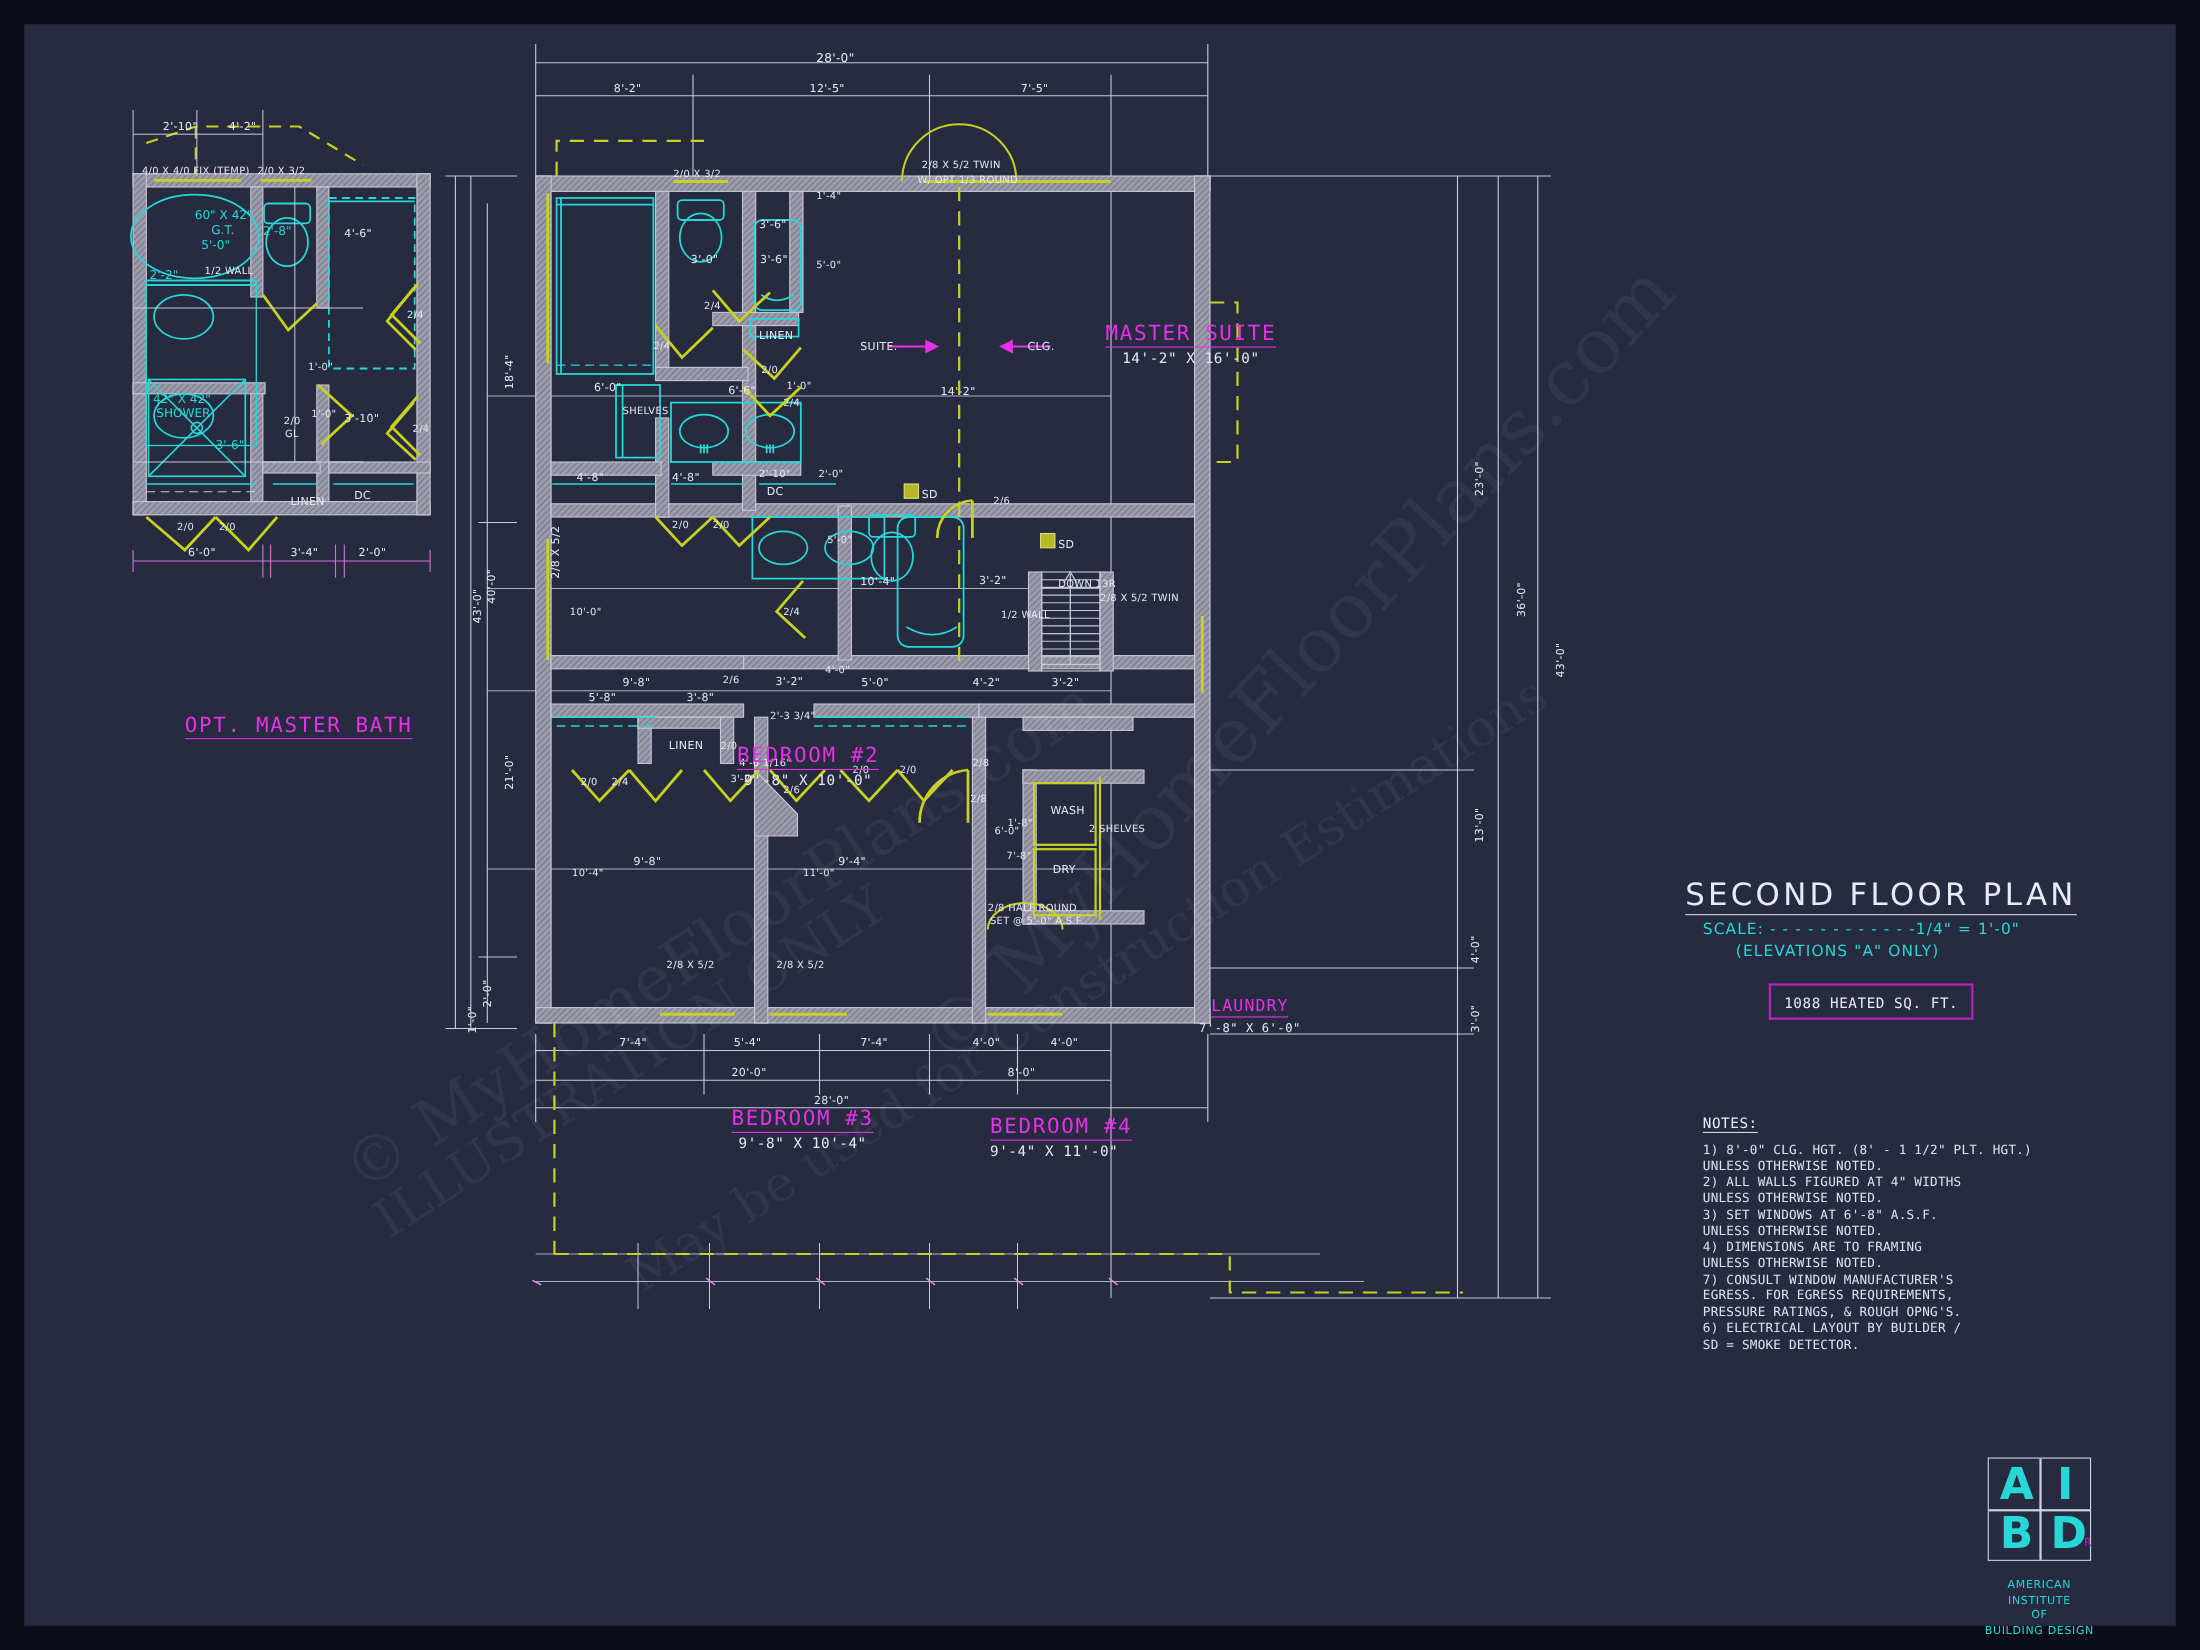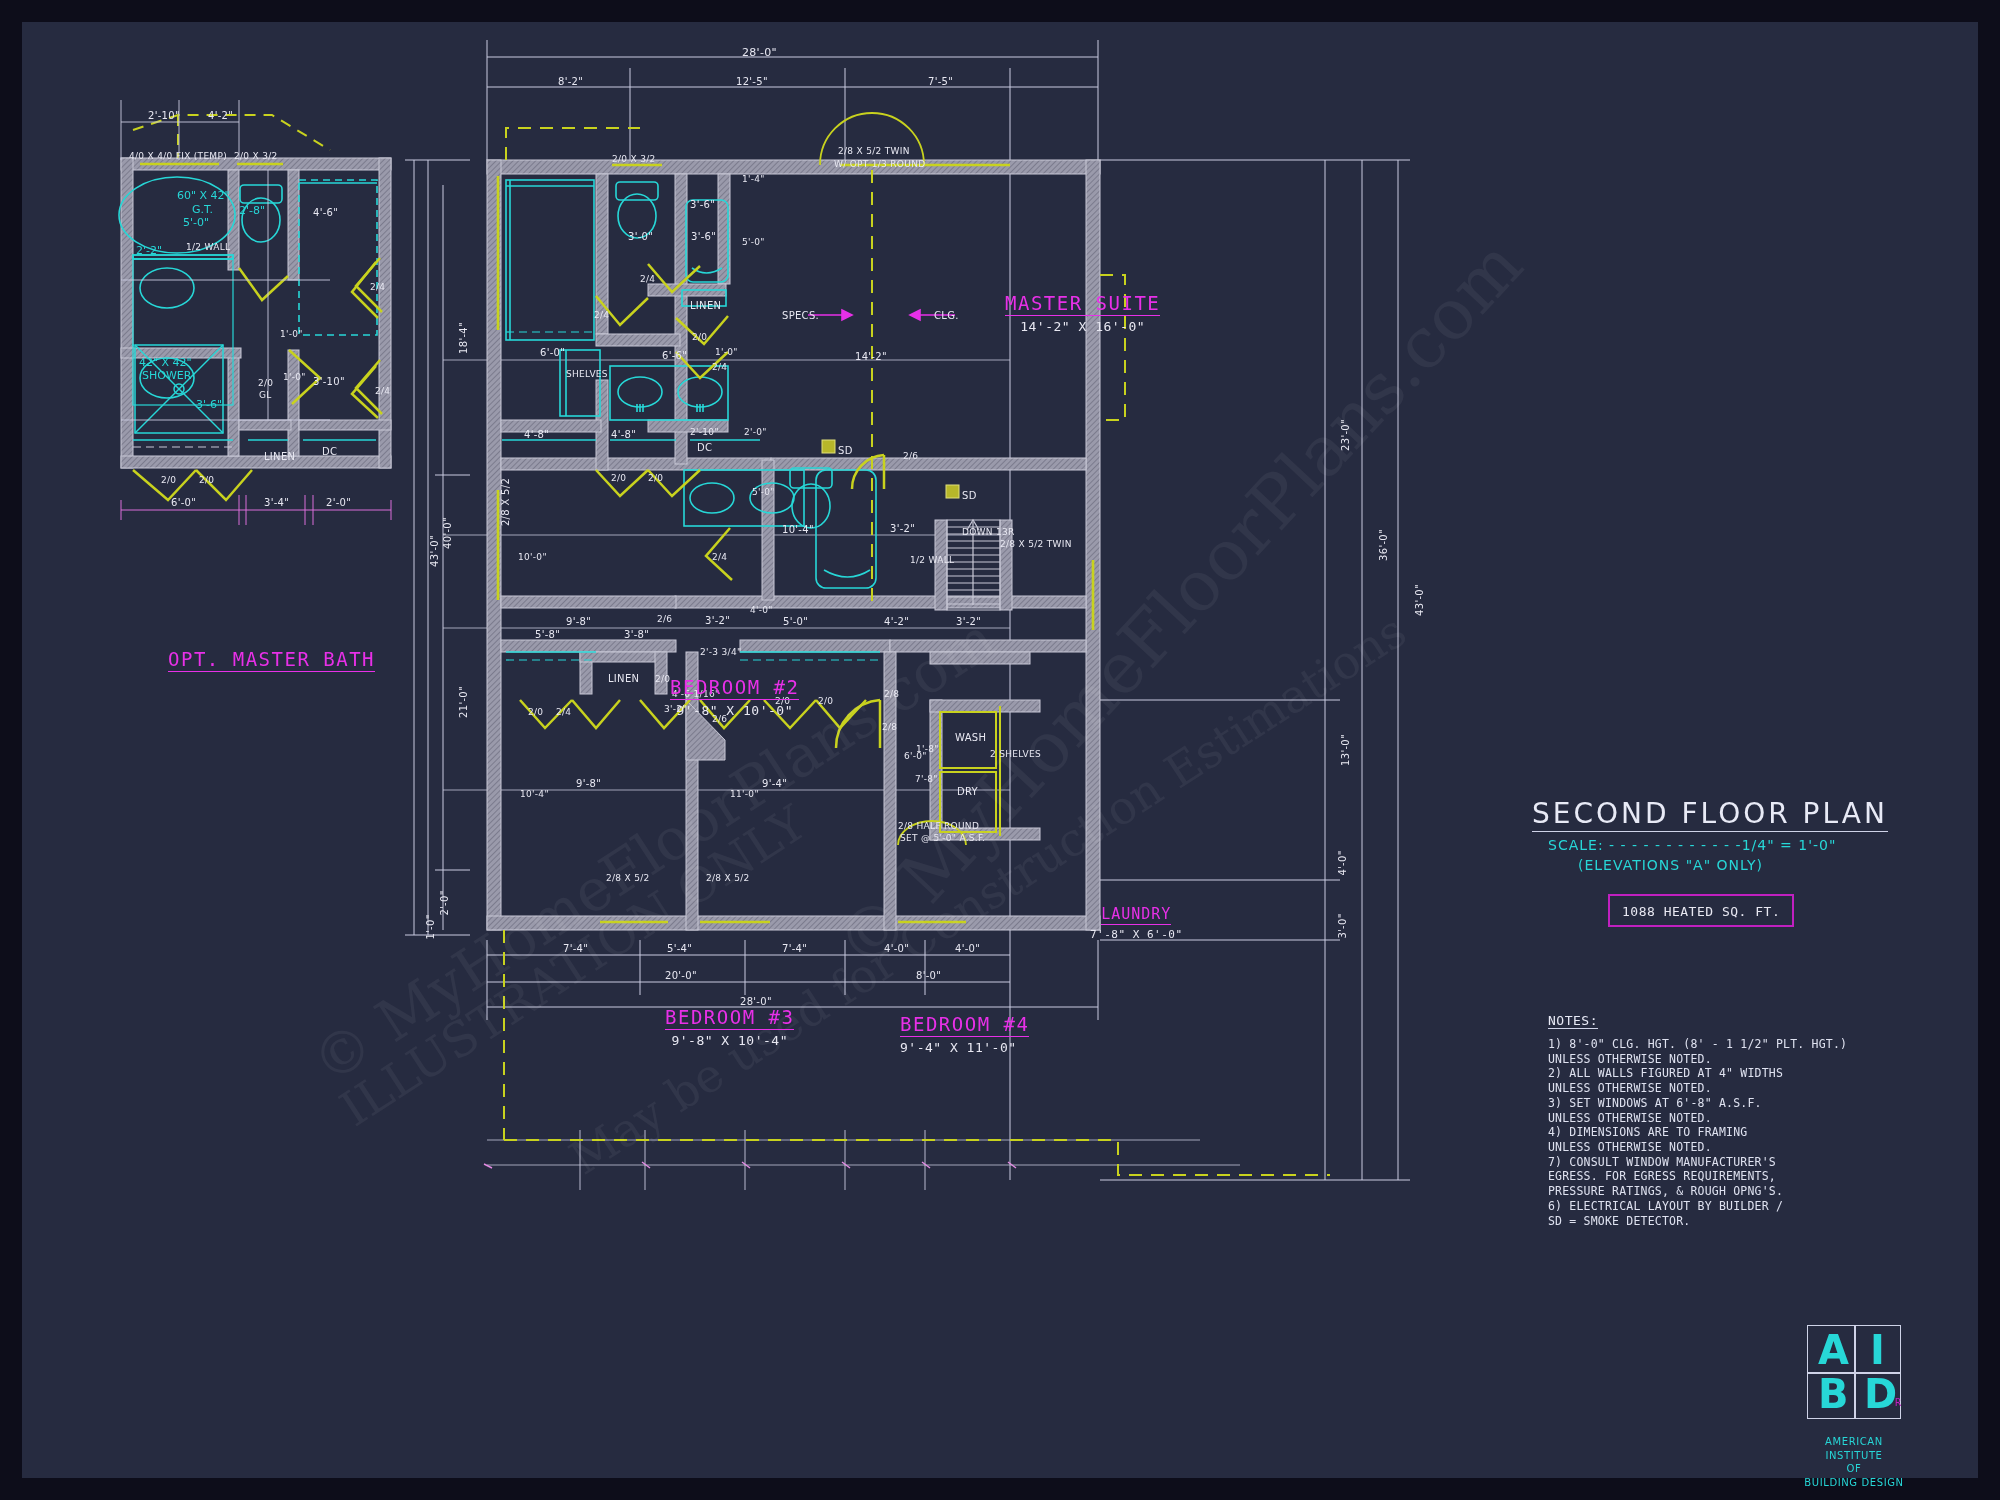--- a/index.html
+++ b/index.html
@@ -409,21 +409,21 @@
   <div id="textlayer">
       <div class="txt dim xs" style="left: 612px; top: 155px;">2/0 X 3/2</div>
       <div class="txt dim xs" style="left: 838px; top: 147px;">2/8 X 5/2 TWIN</div>
       <div class="txt dim xs" style="left: 834px; top: 160px;">W/ OPT 1/3 ROUND</div>
       <div class="txt dim sm" style="left: 690px; top: 200px;">3'-6"</div>
       <div class="txt dim sm" style="left: 628px; top: 232px;">3'-0"</div>
       <div class="txt dim sm" style="left: 691px; top: 232px;">3'-6"</div>
       <div class="txt dim xs" style="left: 742px; top: 175px;">1'-4"</div>
       <div class="txt dim xs" style="left: 742px; top: 238px;">5'-0"</div>
       <div class="txt dim sm" style="left: 690px; top: 301px;">LINEN</div>
-      <div class="txt dim sm" style="left: 782px; top: 311px;">SPECS.</div>
+      <div class="txt dim sm" style="left: 782px; top: 311px;">SUITE.</div>
       <div class="txt dim sm" style="left: 934px; top: 311px;">CLG.</div>
       <div class="txt dim xs" style="left: 640px; top: 275px;">2/4</div>
       <div class="txt dim xs" style="left: 594px; top: 311px;">2/4</div>
       <div class="txt dim xs" style="left: 692px; top: 333px;">2/0</div>
       <div class="txt dim xs" style="left: 712px; top: 363px;">2/4</div>
       <div class="txt dim xs" style="left: 566px; top: 370px;">SHELVES</div>
       <div class="txt dim sm" style="left: 540px; top: 348px;">6'-0"</div>
       <div class="txt dim sm" style="left: 662px; top: 351px;">6'-6"</div>
       <div class="txt dim xs" style="left: 715px; top: 348px;">1'-0"</div>
       <div class="txt dim sm" style="left: 855px; top: 352px;">14'-2"</div>

